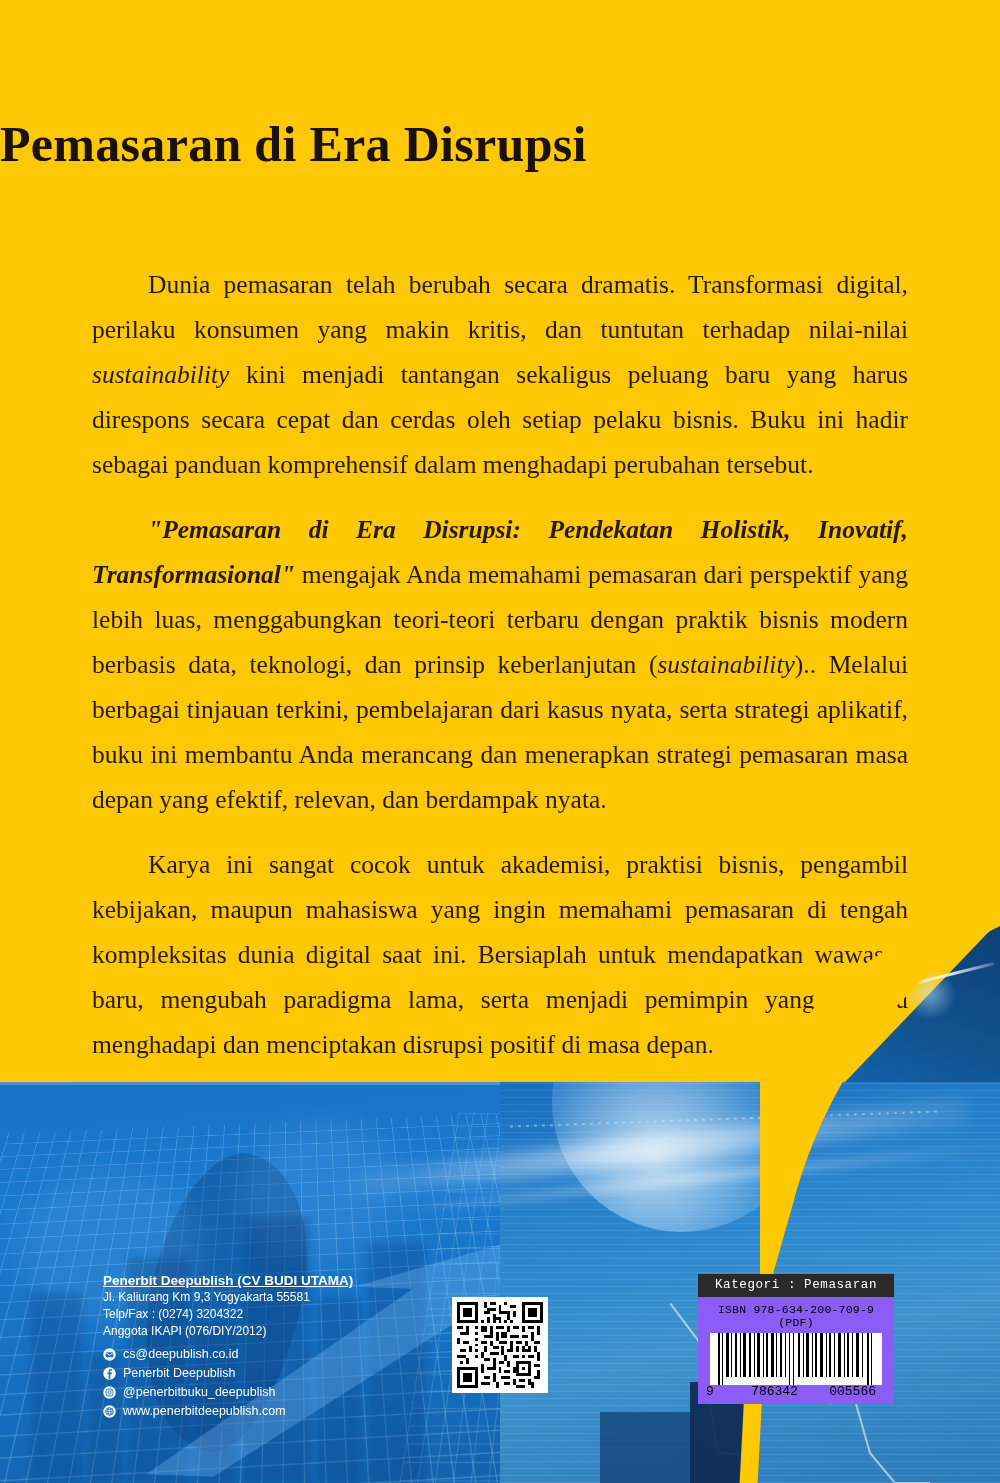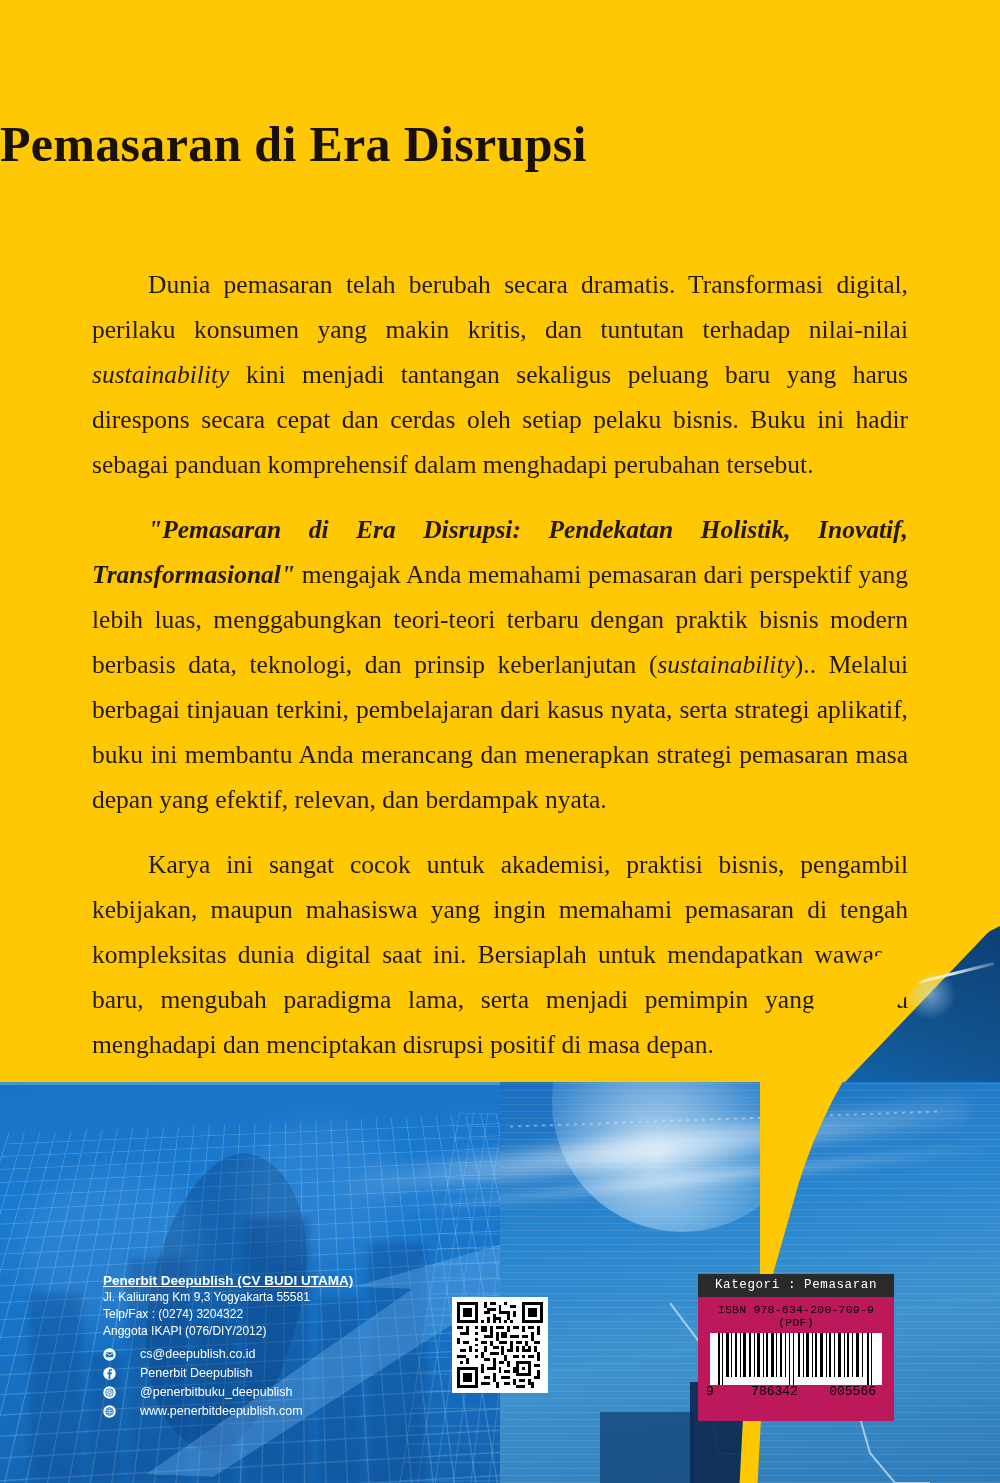--- a/index.html
+++ b/index.html
@@ -147,36 +147,36 @@
   .para .bi{font-weight:bold;font-style:italic;}
 
   
   .pubinfo{
     position:absolute;left:103px;top:1272px;z-index:8;
     font-family:"Liberation Sans",sans-serif;color:#ffffff;
   }
   .pub-name{font-size:13.5px;font-weight:bold;line-height:17px;text-decoration:underline;}
   .pub-line{font-size:12px;line-height:17px;}
   .social{margin-top:5px;}
-  .social-row{display:flex;align-items:center;gap:24px;height:19px;}
+  .social-row{display:flex;align-items:center;gap:7px;height:19px;}
   .social-row .txt{font-size:12.5px;line-height:19px;}
   .sicon{width:13px;height:13px;flex:0 0 13px;display:block;}
 
   
   .qr-wrap{position:absolute;left:452px;top:1297px;width:96px;height:96px;background:#fff;padding:5px;box-sizing:border-box;z-index:8;}
   .qr{width:100%;height:100%;display:block;}
 
   
   .isbn-box{position:absolute;left:698px;top:1250px;width:196px;z-index:8;margin-top:24px;}
   .cat-bar{
     background:#2a2a2a;color:#ffffff;text-align:center;
     font-family:"Liberation Mono",monospace;font-size:12.5px;letter-spacing:.6px;
     padding:4px 0 5px 0;
   }
-  .isbn-white{background:#be185d;padding:6px 6px 22px 6px;}
+  .isbn-white{background:#8b5cf6;padding:6px 6px 5px 6px;}
   .isbn-text{
     font-family:"Liberation Mono",monospace;font-size:11.5px;color:#000;
     text-align:center;letter-spacing:.2px;margin-bottom:4px;
   }
   .barcode{display:block;margin:0 auto;}
   .bar-digits{
     display:flex;justify-content:space-between;align-items:flex-end;
     font-family:"Liberation Mono",monospace;font-size:13px;color:#000;
     padding:0 2px;margin-top:-1px;
   }

